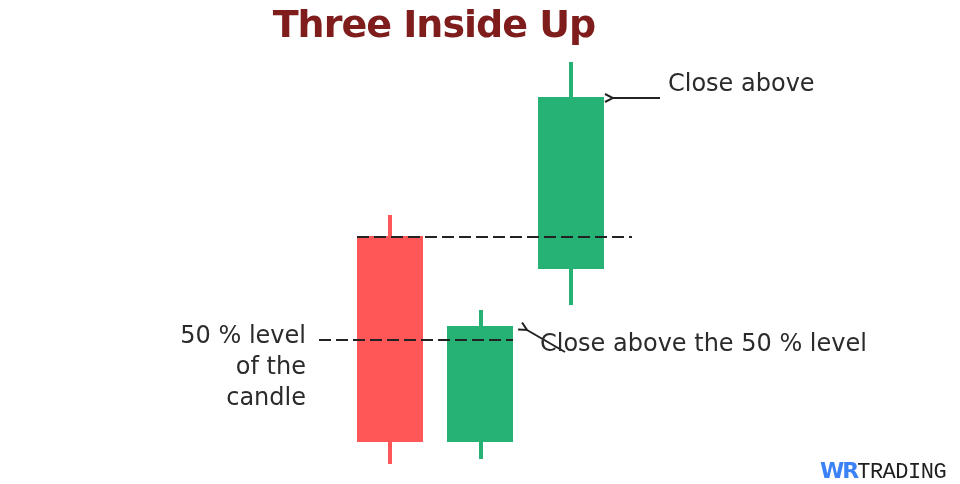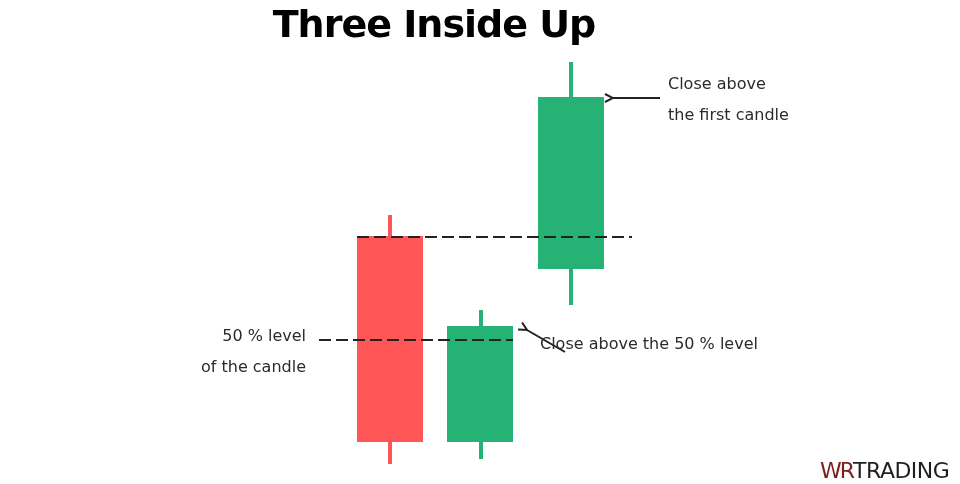--- a/index.html
+++ b/index.html
@@ -3,34 +3,34 @@
   <meta charset="utf-8">
   <style>
     html, body { margin: 0; padding: 0; }
     body {
       width: 960px; height: 484px; background: #ffffff; position: relative; overflow: hidden;
       font-family: "Liberation Sans", sans-serif;
     }
     .title {
       position: absolute; left: 0; top: 2px; width: 868px; text-align: center;
       font-family: "DejaVu Sans", sans-serif; font-weight: bold; font-size: 38px;
-      color: #000000; letter-spacing: -1px;
+      color: #7f1d1d; letter-spacing: -1px;
     }
     svg.chart { position: absolute; left: 0; top: 0; }
     .label {
-      position: absolute; font-family: "DejaVu Sans", sans-serif; font-size: 16px;
+      position: absolute; font-family: "DejaVu Sans", sans-serif; font-size: 24px;
       color: #2b2b2b; line-height: 31px;
     }
     .label.right { text-align: right; }
     .logo {
       position: absolute; left: 820px; top: 458px; font-family: "DejaVu Sans", sans-serif;
       font-size: 22px; line-height: 26px; letter-spacing: -0.5px;
     }
-    .logo .wr { color: #7f1d1d; font-weight: normal; letter-spacing: -2px; }
-    .logo .trading { color: #1f1f1f; }
+    .logo .wr { color: #3b82f6; font-weight: bold; letter-spacing: -2px; }
+    .logo .trading { color: #1f1f1f; font-family: Liberation Mono, monospace; }
   </style>
 </head>
 <body>
 
 <div class="title">Three Inside Up</div>
 
 <svg class="chart" width="960" height="484" viewBox="0 0 960 484">
   <defs>
     <marker id="arrowhead" markerWidth="10" markerHeight="10" refX="1" refY="5" orient="auto" markerUnits="userSpaceOnUse">
       <path d="M9,1 L1,5 L9,9" fill="none" stroke="#222" stroke-width="2"></path>
@@ -54,21 +54,20 @@
 
   <line x1="357" y1="237" x2="632" y2="237" stroke="#222" stroke-width="2" stroke-dasharray="12,5"></line>
   <line x1="319" y1="340" x2="513" y2="340" stroke="#222" stroke-width="2" stroke-dasharray="12,5"></line>
 
   <line x1="660" y1="98" x2="613" y2="98" stroke="#222" stroke-width="2" marker-end="url(#arrowhead)"></line>
   <line x1="565" y1="352" x2="527" y2="330" stroke="#222" stroke-width="2" marker-end="url(#arrowhead)"></line>
 </svg>
 
 <div class="label" style="left:668px; top:68px;">
   <div>Close above</div>
-  <div>the first candle</div>
 </div>
 
 <div class="label right" style="left:150px; top:320px; width:156px;">
   <div>50 % level</div>
   <div>of the candle</div>
 </div>
 
 <div class="label" style="left:540px; top:328px;">
   <div>Close above the 50 % level</div>
 </div>

